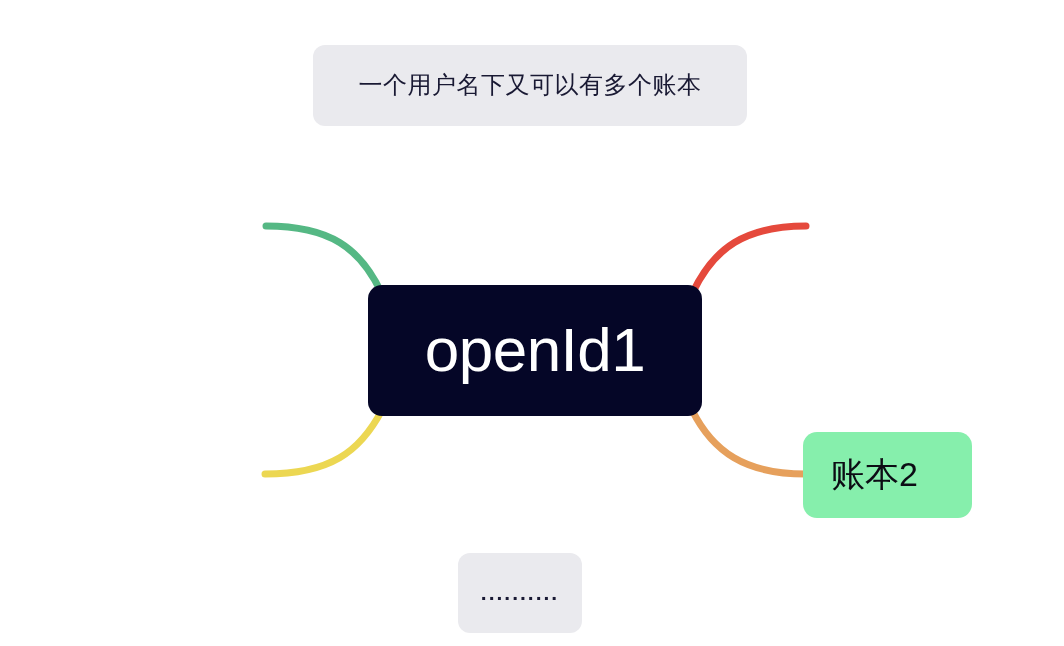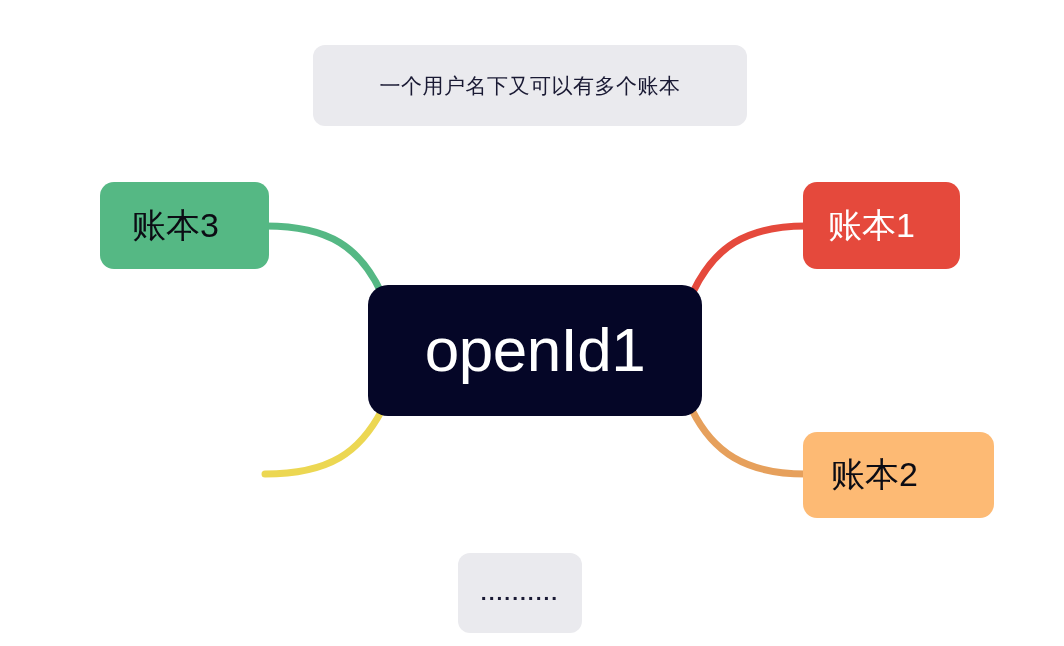--- a/index.html
+++ b/index.html
@@ -43,33 +43,33 @@
     left: 313px;
     top: 45px;
     width: 434px;
     height: 81px;
     background: #eaeaee;
     border-radius: 12px;
     justify-content: center;
   }
   .note-top .node-label {
     color: #191933;
-    font-size: 21px;
+    font-size: 24px;
     font-weight: 500;
     letter-spacing: 0.5px;
   }
 
   
   .node-center {
     left: 368px;
     top: 285px;
     width: 334px;
     height: 131px;
     background: #050627;
-    border-radius: 20px;
+    border-radius: 14px;
     justify-content: center;
   }
   .node-center .node-label {
     color: #ffffff;
     font-size: 62px;
     font-weight: 500;
     letter-spacing: -0.5px;
   }
 
   
@@ -114,23 +114,23 @@
   }
   .node-yellow .node-label {
     color: #0c0c14;
     font-size: 34px;
     font-weight: 500;
   }
 
   .node-orange {
     left: 803px;
     top: 432px;
-    width: 191px;
+    width: 169px;
     height: 86px;
-    background: #fdba74;
+    background: #86efac;
     border-radius: 14px;
     padding-left: 28px;
   }
   .node-orange .node-label {
     color: #0c0c14;
     font-size: 34px;
     font-weight: 500;
   }
 
   
@@ -170,27 +170,21 @@
     <path d="M 266 226 C 330 226 360 248 381 292" fill="none" stroke="#55b884" stroke-width="7" stroke-linecap="round"></path>
     <path d="M 806 226 C 745 226 714 248 693 292" fill="none" stroke="#e5493c" stroke-width="7" stroke-linecap="round"></path>
     <path d="M 265 474 C 330 474 360 452 382 410" fill="none" stroke="#ecd752" stroke-width="7" stroke-linecap="round"></path>
     <path d="M 806 474 C 745 474 713 452 692 410" fill="none" stroke="#e6a05c" stroke-width="7" stroke-linecap="round"></path>
   </svg>
 
   <div class="node note-top">
     <span class="node-label">一个用户名下又可以有多个账本</span>
   </div>
 
-  <div class="node node-green">
-    <span class="node-label">账本3</span>
-  </div>
 
-  <div class="node node-red">
-    <span class="node-label">账本1</span>
-  </div>
 
   <div class="node node-center">
     <span class="node-label">openId1</span>
   </div>
 
 
   <div class="node node-orange">
     <span class="node-label">账本2</span>
   </div>
 

